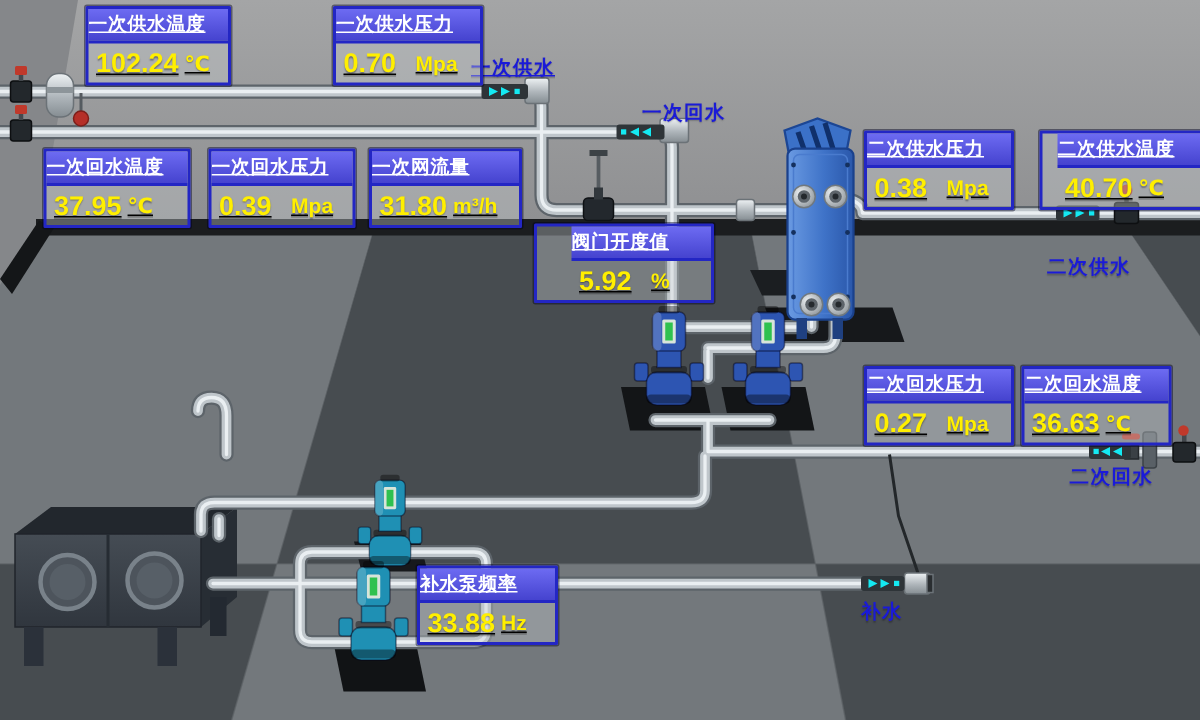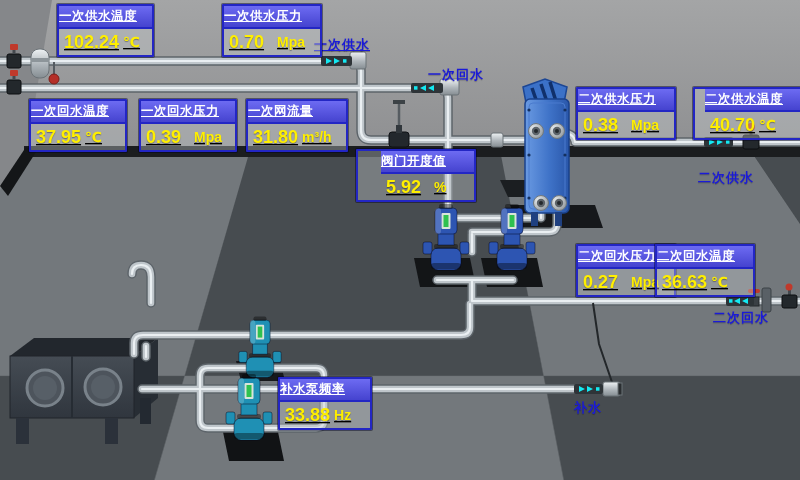--- a/index.html
+++ b/index.html
@@ -346,21 +346,21 @@
         <span class="unit tight">℃</span>
       </div>
   </div>
   <div class="vbox" style="left:576px;top:244px;width:96px;">
     <div class="vbox-title">二次回水压力</div>
     <div class="vrow">
         <span class="val">0.27</span>
         <span class="unit">Mpa</span>
       </div>
   </div>
-  <div class="vbox" style="left:655px;top:244px;width:96px;">
+  <div class="vbox" style="left:681px;top:244px;width:96px;">
     <div class="vbox-title">二次回水温度</div>
     <div class="vrow">
         <span class="val">36.63</span>
         <span class="unit tight">℃</span>
       </div>
   </div>
   <div class="vbox" style="left:278px;top:377px;width:90px;">
     <div class="vbox-title">补水泵频率</div>
     <div class="vrow">
         <span class="val">33.88</span>

